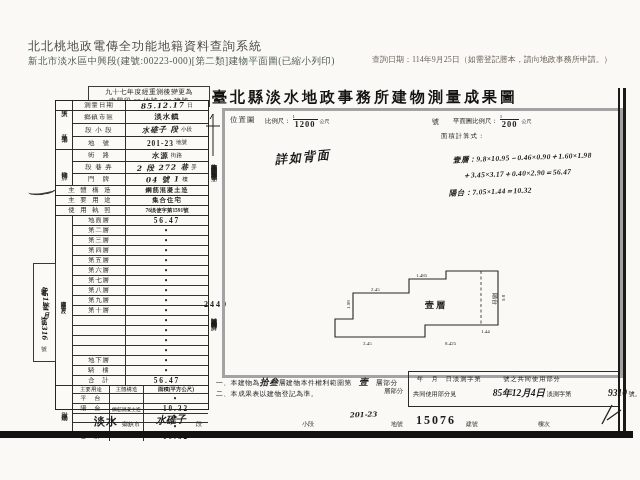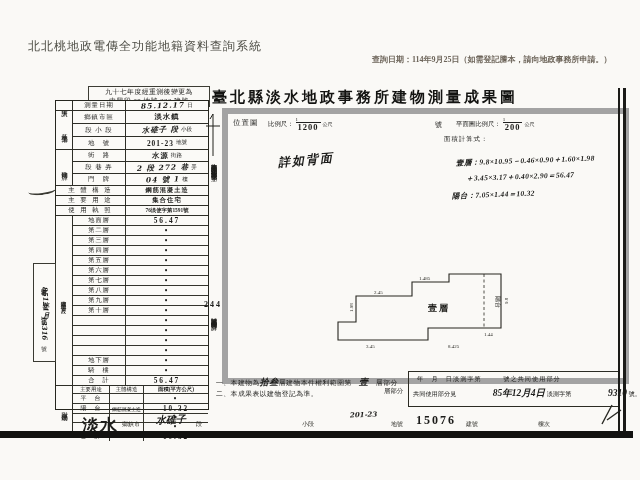--- a/index.html
+++ b/index.html
@@ -2,21 +2,21 @@
 <html><head>
 <meta charset="utf-8">
 <style>
   html,body{margin:0;padding:0;background:#f4f3ef;}
   .page{position:relative;width:640px;height:480px;background:#faf9f6;overflow:hidden;
         font-family:"Liberation Serif",serif;color:#1c1c1a;}
   .abs{position:absolute;}
   
   .sys{left:28px;top:38px;font-size:12px;color:#4c4c44;letter-spacing:1px;}
   .sub{left:28px;top:55px;font-size:9.5px;color:#4e5f51;letter-spacing:.4px;}
-  .qdate{left:372px;top:54px;font-size:8px;color:#6d655a;font-weight:bold;}
+  .qdate{left:372px;top:54px;font-size:8px;color:#6d655a;}
   
   .rebox{left:88px;top:86px;width:120px;height:19px;border:1px solid #3c3c34;
          font-size:6.8px;line-height:9px;text-align:center;letter-spacing:.5px;}
   .title{left:212px;top:88px;width:406px;font-size:15px;font-weight:bold;letter-spacing:3px;color:#131311;white-space:nowrap;}
   
   .ltable{left:55px;top:100px;width:152px;height:308px;border:1.4px solid #26261f;
           display:flex;flex-direction:column;background:#fbfaf7;}
   .tr{display:flex;border-top:1px solid #2e2e27;align-items:stretch;}
   .tr:first-child{border-top:none;}
   .ca{width:16px;border-right:1px solid #2e2e27;display:flex;align-items:center;justify-content:center;
@@ -47,21 +47,21 @@
          align-items:center;justify-content:center;gap:1px;background:#fbfaf7;}
   .vup{writing-mode:vertical-rl;text-orientation:upright;font-size:5.6px;letter-spacing:1px;}
   .vrot{writing-mode:vertical-rl;font-size:7px;font-weight:bold;font-style:italic;white-space:nowrap;}
   
   .vnote1{left:206px;top:158px;width:16px;height:142px;writing-mode:vertical-rl;text-orientation:upright;
           font-size:6.2px;letter-spacing:.6px;line-height:16px;}
   .vnum{left:204px;top:300px;font-size:8px;font-weight:bold;letter-spacing:2px;}
   .vnote2{left:206px;top:312px;width:16px;height:92px;writing-mode:vertical-rl;text-orientation:upright;
           font-size:6.2px;letter-spacing:.6px;line-height:16px;}
   
-  .mapbox{left:222px;top:108px;width:395px;height:264px;border:6px solid #a3a3a3;}
+  .mapbox{left:222px;top:108px;width:395px;height:264px;border:3px solid #a3a3a3;}
   .loc{left:5px;top:4px;font-size:7.5px;letter-spacing:1px;}
   .scl{left:40px;top:3px;font-size:6.4px;display:flex;align-items:center;}
   .frac{display:inline-block;line-height:1;margin:0 2px;}
   .frac .num{display:block;font-size:5px;}
   .frac .den{display:block;font-size:8.5px;font-weight:bold;border-top:1px solid #222;letter-spacing:1px;padding:0 2px;}
   .nolab{left:207px;top:6px;font-size:7px;letter-spacing:1px;}
   .pscl{left:228px;top:3px;font-size:6.4px;display:flex;align-items:center;}
   .calcl{left:216px;top:21px;font-size:6.4px;letter-spacing:1px;}
   .hnote{left:50px;top:38px;font-size:12px;font-weight:bold;font-style:italic;transform:rotate(-5deg);letter-spacing:2px;}
   .hc{font-size:7.5px;font-weight:bold;font-style:italic;transform:rotate(-2deg);white-space:nowrap;letter-spacing:.3px;}
@@ -81,20 +81,21 @@
   .vline1{left:618px;top:88px;width:2px;height:343px;background:#1b1b18;}
   .vline2{left:623px;top:88px;width:2.5px;height:343px;background:#1b1b18;}
   .squig{left:28px;top:186px;width:28px;height:7px;border-bottom:2px solid #3a3a33;transform:rotate(-7deg);border-radius:50%;}
 </style>
 </head>
 <body>
 
 <div class="page">
 
   <div class="abs sys">北北桃地政電傳全功能地籍資料查詢系統</div>
+  <div class="abs sub">新北市淡水區中興段(建號:00223-000)[第二類]建物平面圖(已縮小列印)</div>
   <div class="abs qdate">查詢日期：114年9月25日（如需登記謄本，請向地政事務所申請。）</div>
 
   <div class="abs rebox">
     <div>九十七年度經重測後變更為</div>
     <div>中興段 38 地號 223 建號</div>
   </div>
 
   <div class="abs title">臺北縣淡水地政事務所建物測量成果圖</div>
 
   <div class="abs ltable">
@@ -346,21 +347,21 @@
     <div class="abs cb1">年　月　日淡測字第　　　號之共同使用部分</div>
     <div class="abs cb2">
       <span>共同使用部分見</span>
       <span class="nhand">85年12月4日</span>
       <span>淡測字第</span>
       <span class="nhand">9310</span>
       <span>號。</span>
     </div>
   </div>
 
-  <div class="abs bv" style="left:82px;top:414px;font-size:17px;letter-spacing:1px">淡水</div>
+  <div class="abs bv" style="left:94px;top:414px;font-size:11px;letter-spacing:1px">淡水</div>
   <div class="abs bl" style="left:122px;top:420px">鄉鎮市</div>
   <div class="abs bv hand" style="left:156px;top:413px;font-size:10px">水碓子</div>
   <div class="abs bl" style="left:196px;top:420px">段</div>
   <div class="abs bl" style="left:302px;top:420px">小段</div>
   <div class="abs hand" style="left:350px;top:410px;font-size:7px">201-23</div>
   <div class="abs bl" style="left:391px;top:420px">地號</div>
   <div class="abs bv" style="left:416px;top:413px;font-size:12px;letter-spacing:2px">15076</div>
   <div class="abs bl" style="left:466px;top:420px">建號</div>
   <div class="abs bl" style="left:538px;top:420px">樓次</div>
   <svg class="abs" style="left:598px;top:402px" width="26" height="28">

